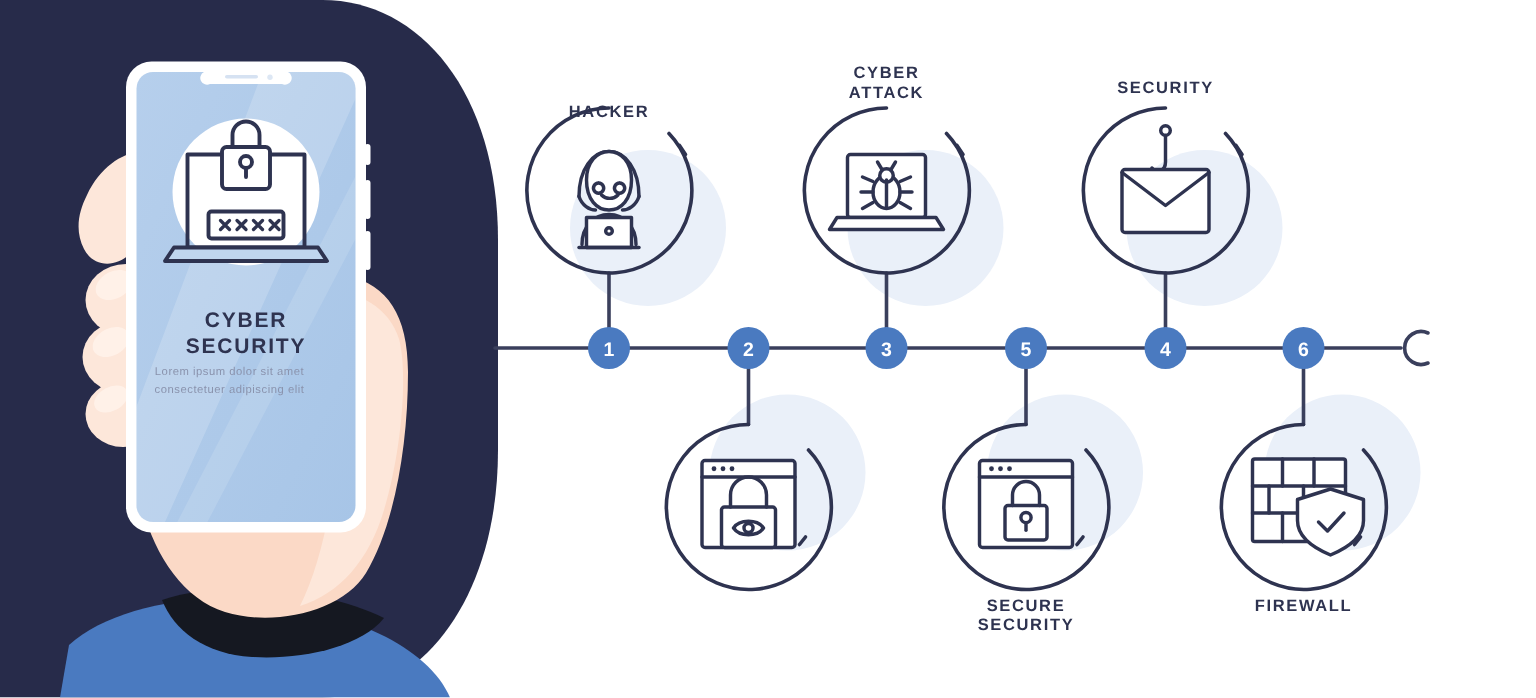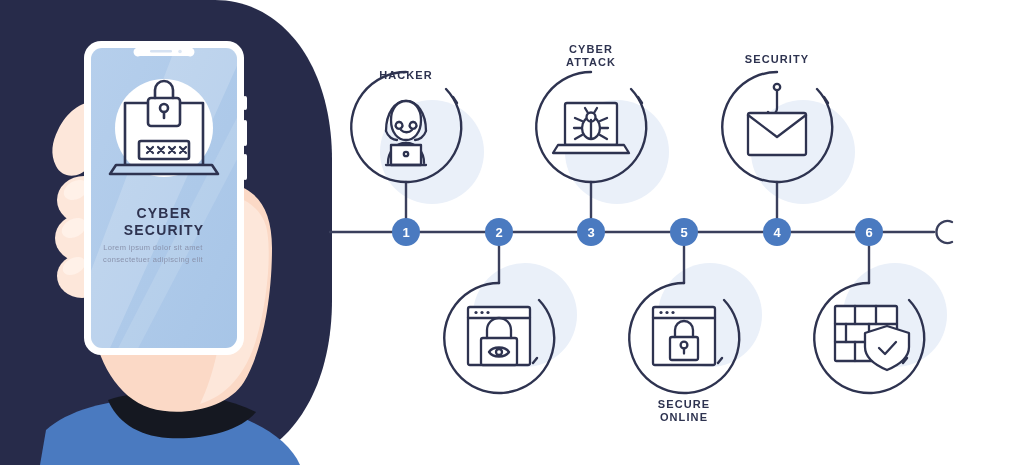--- a/index.html
+++ b/index.html
@@ -278,15 +278,16 @@
   <div class="node-num" style="left:577px;top:218px;">3</div>
   <div class="node-num" style="left:670px;top:218px;">5</div>
   <div class="node-num" style="left:763px;top:218px;">4</div>
   <div class="node-num" style="left:855px;top:218px;">6</div>
 
   <div class="lbl" style="left:326px;top:69px;">HACKER</div>
   <div class="lbl" style="left:511px;top:43px;">CYBER
 ATTACK</div>
   <div class="lbl" style="left:697px;top:53px;">SECURITY</div>
   <div class="lbl" style="left:604px;top:398px;">SECURE
-ONLINE</div>
+SECURITY</div>
+  <div class="lbl" style="left:789px;top:398px;">FIREWALL</div>
 
 </div>
 
 </body></html>

